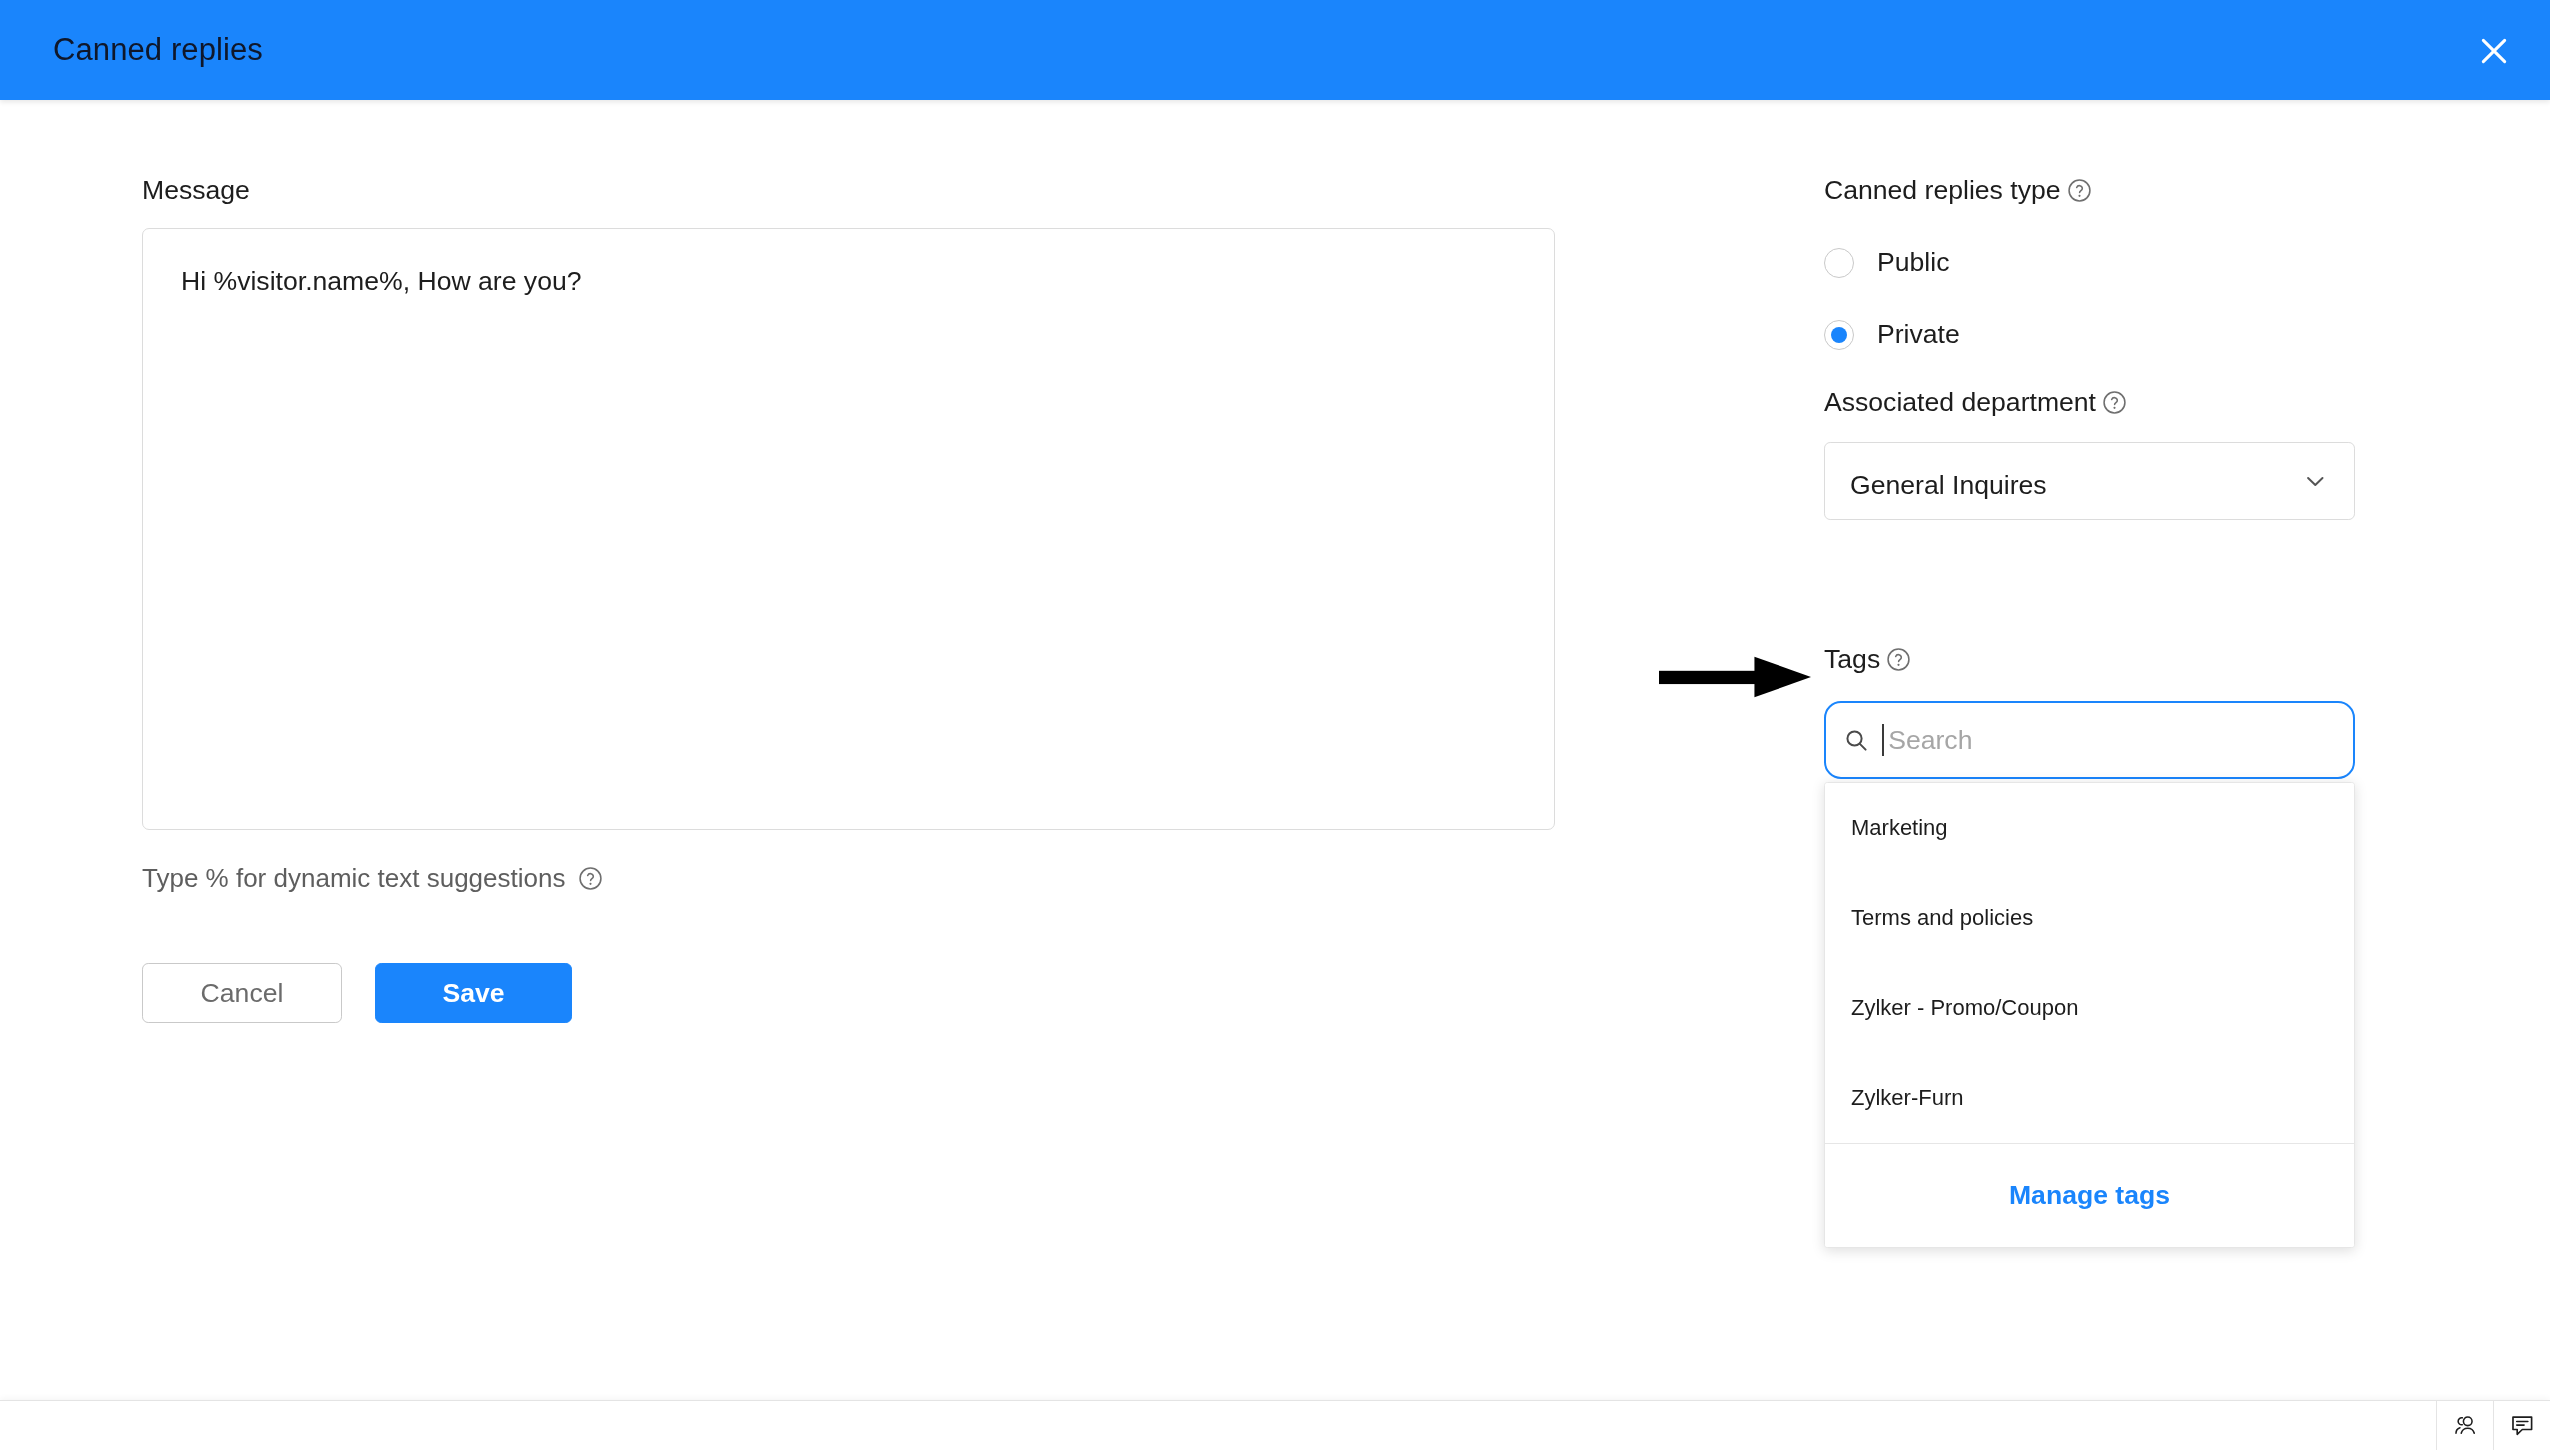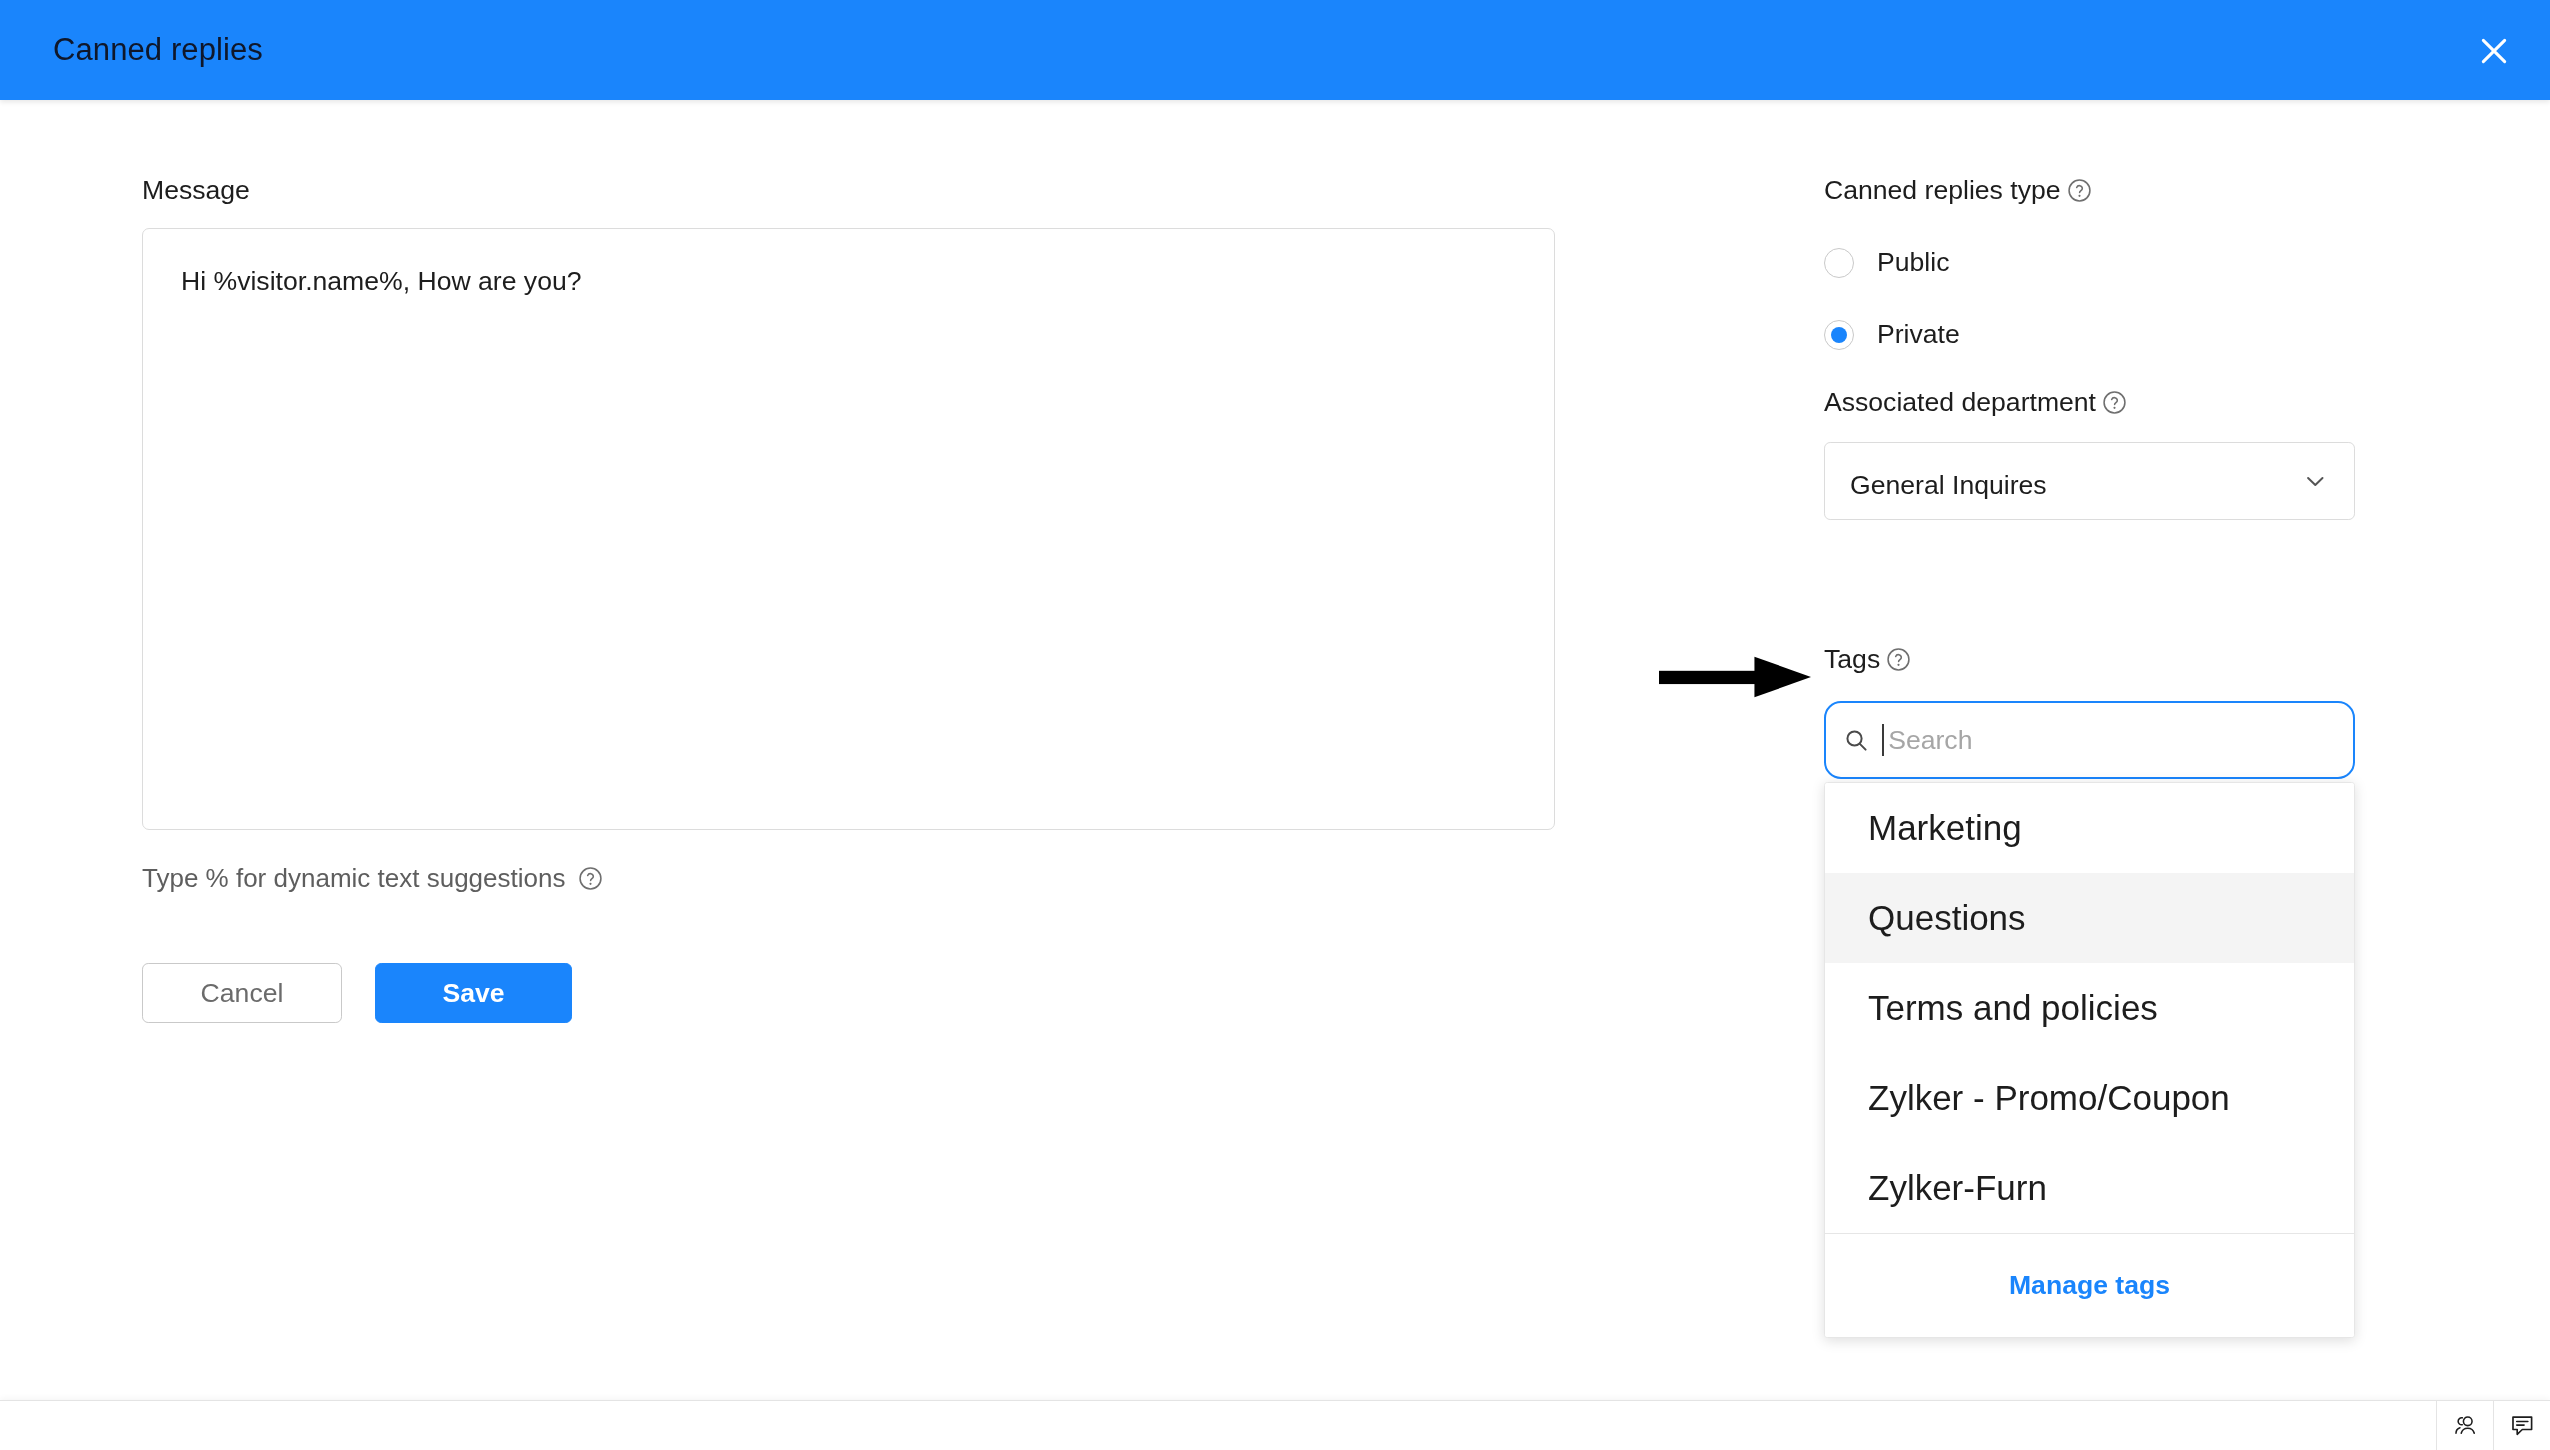--- a/index.html
+++ b/index.html
@@ -239,22 +239,22 @@
     background: #ffffff;
     border: 0.9px solid #e6e6e6;
     border-radius: 3.5px;
     box-shadow: 0 2.7px 12.4px rgba(0,0,0,0.13);
     overflow: hidden;
   }
   .dd-item {
     height: 90px;
     display: flex;
     align-items: center;
-    padding-left: 43px;
-    font-size: 35px;
+    padding-left: 26px;
+    font-size: 22px;
     color: #1d1d1d;
     background: #ffffff;
     cursor: pointer;
     white-space: nowrap;
   }
   .dd-item.highlighted { background: #f4f4f4; }
   .dd-footer {
     height: 104px;
     border-top: 0.9px solid #e6e6e6;
     display: flex;
@@ -402,21 +402,20 @@
           <circle cx="10.4" cy="10.4" r="6.4" fill="none" stroke="#4a4a4a" stroke-width="1.8"></circle>
           <path d="M15.2 15.2 L20.4 20.4" stroke="#4a4a4a" stroke-width="1.8" stroke-linecap="round"></path>
         </svg>
       </span>
       <span class="caret"></span>
       <span class="search-placeholder">Search</span>
     </div>
 
     <div class="dropdown">
       <div class="dd-item">Marketing</div>
-      <div class="dd-item highlighted">Questions</div>
       <div class="dd-item">Terms and policies</div>
       <div class="dd-item">Zylker - Promo/Coupon</div>
       <div class="dd-item">Zylker-Furn</div>
       <div class="dd-footer">Manage tags</div>
     </div>
   </div>
 
   <div class="bottom-bar">
     <div class="bb-icon">
       <span>

